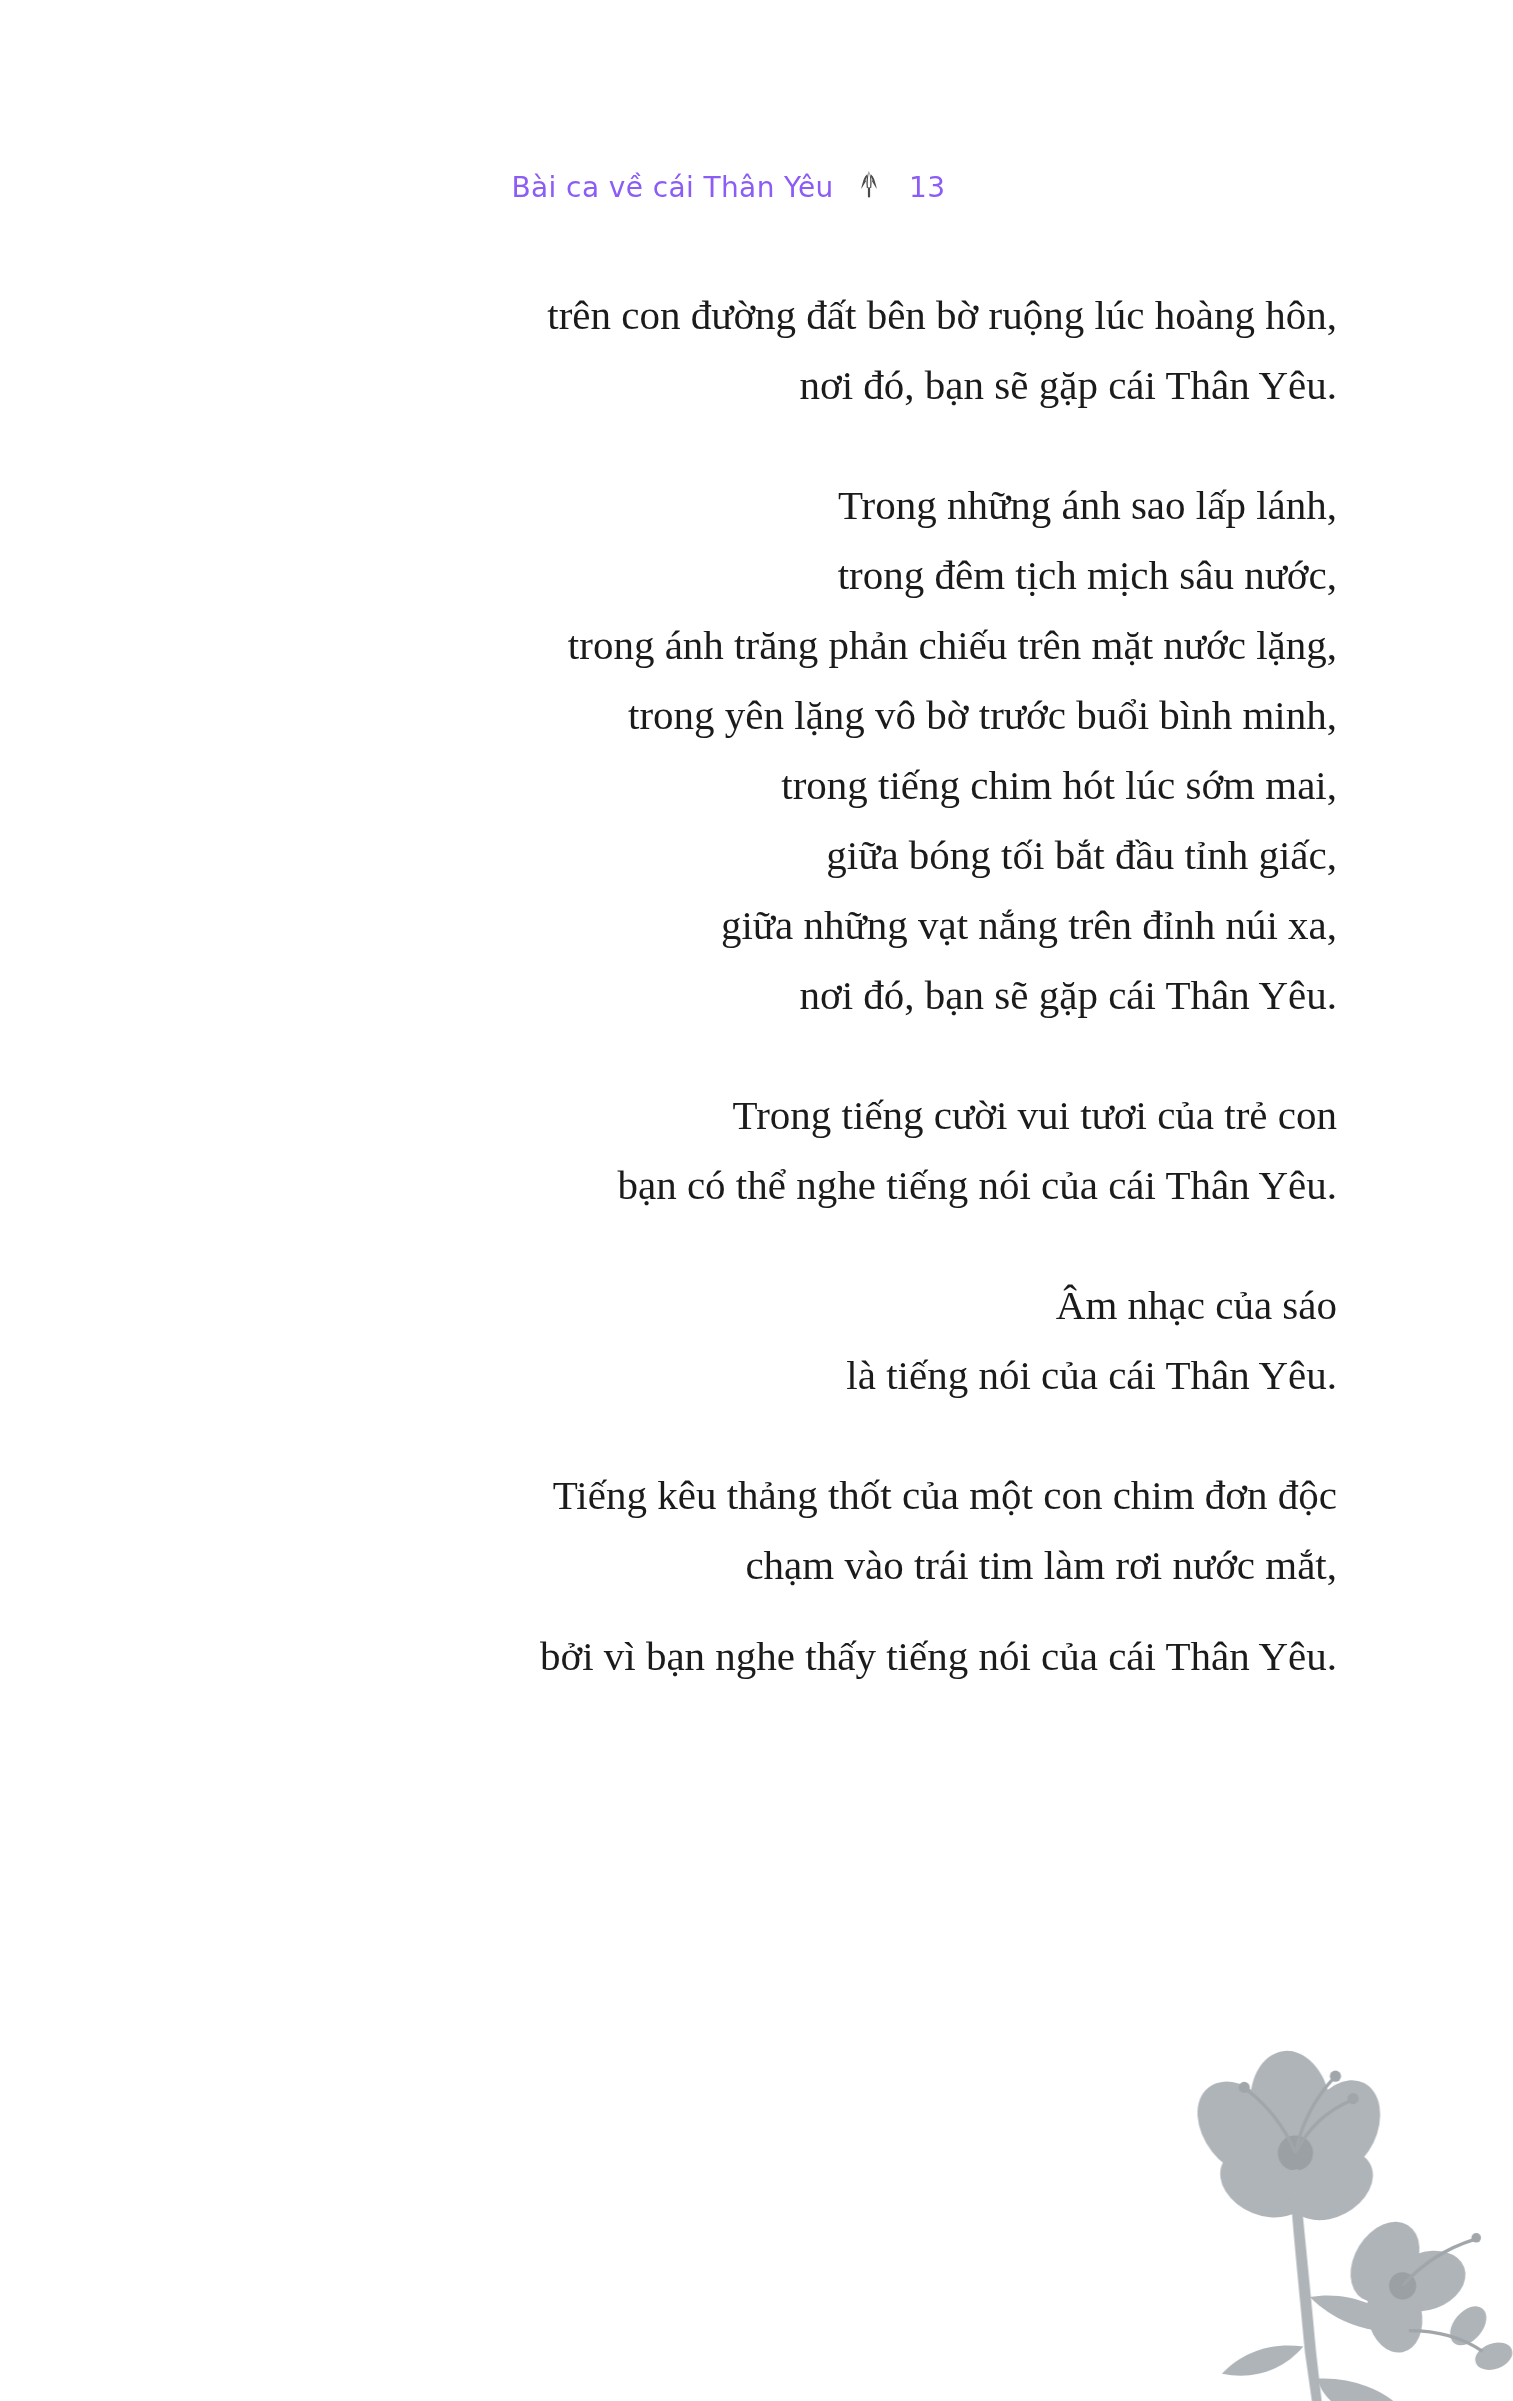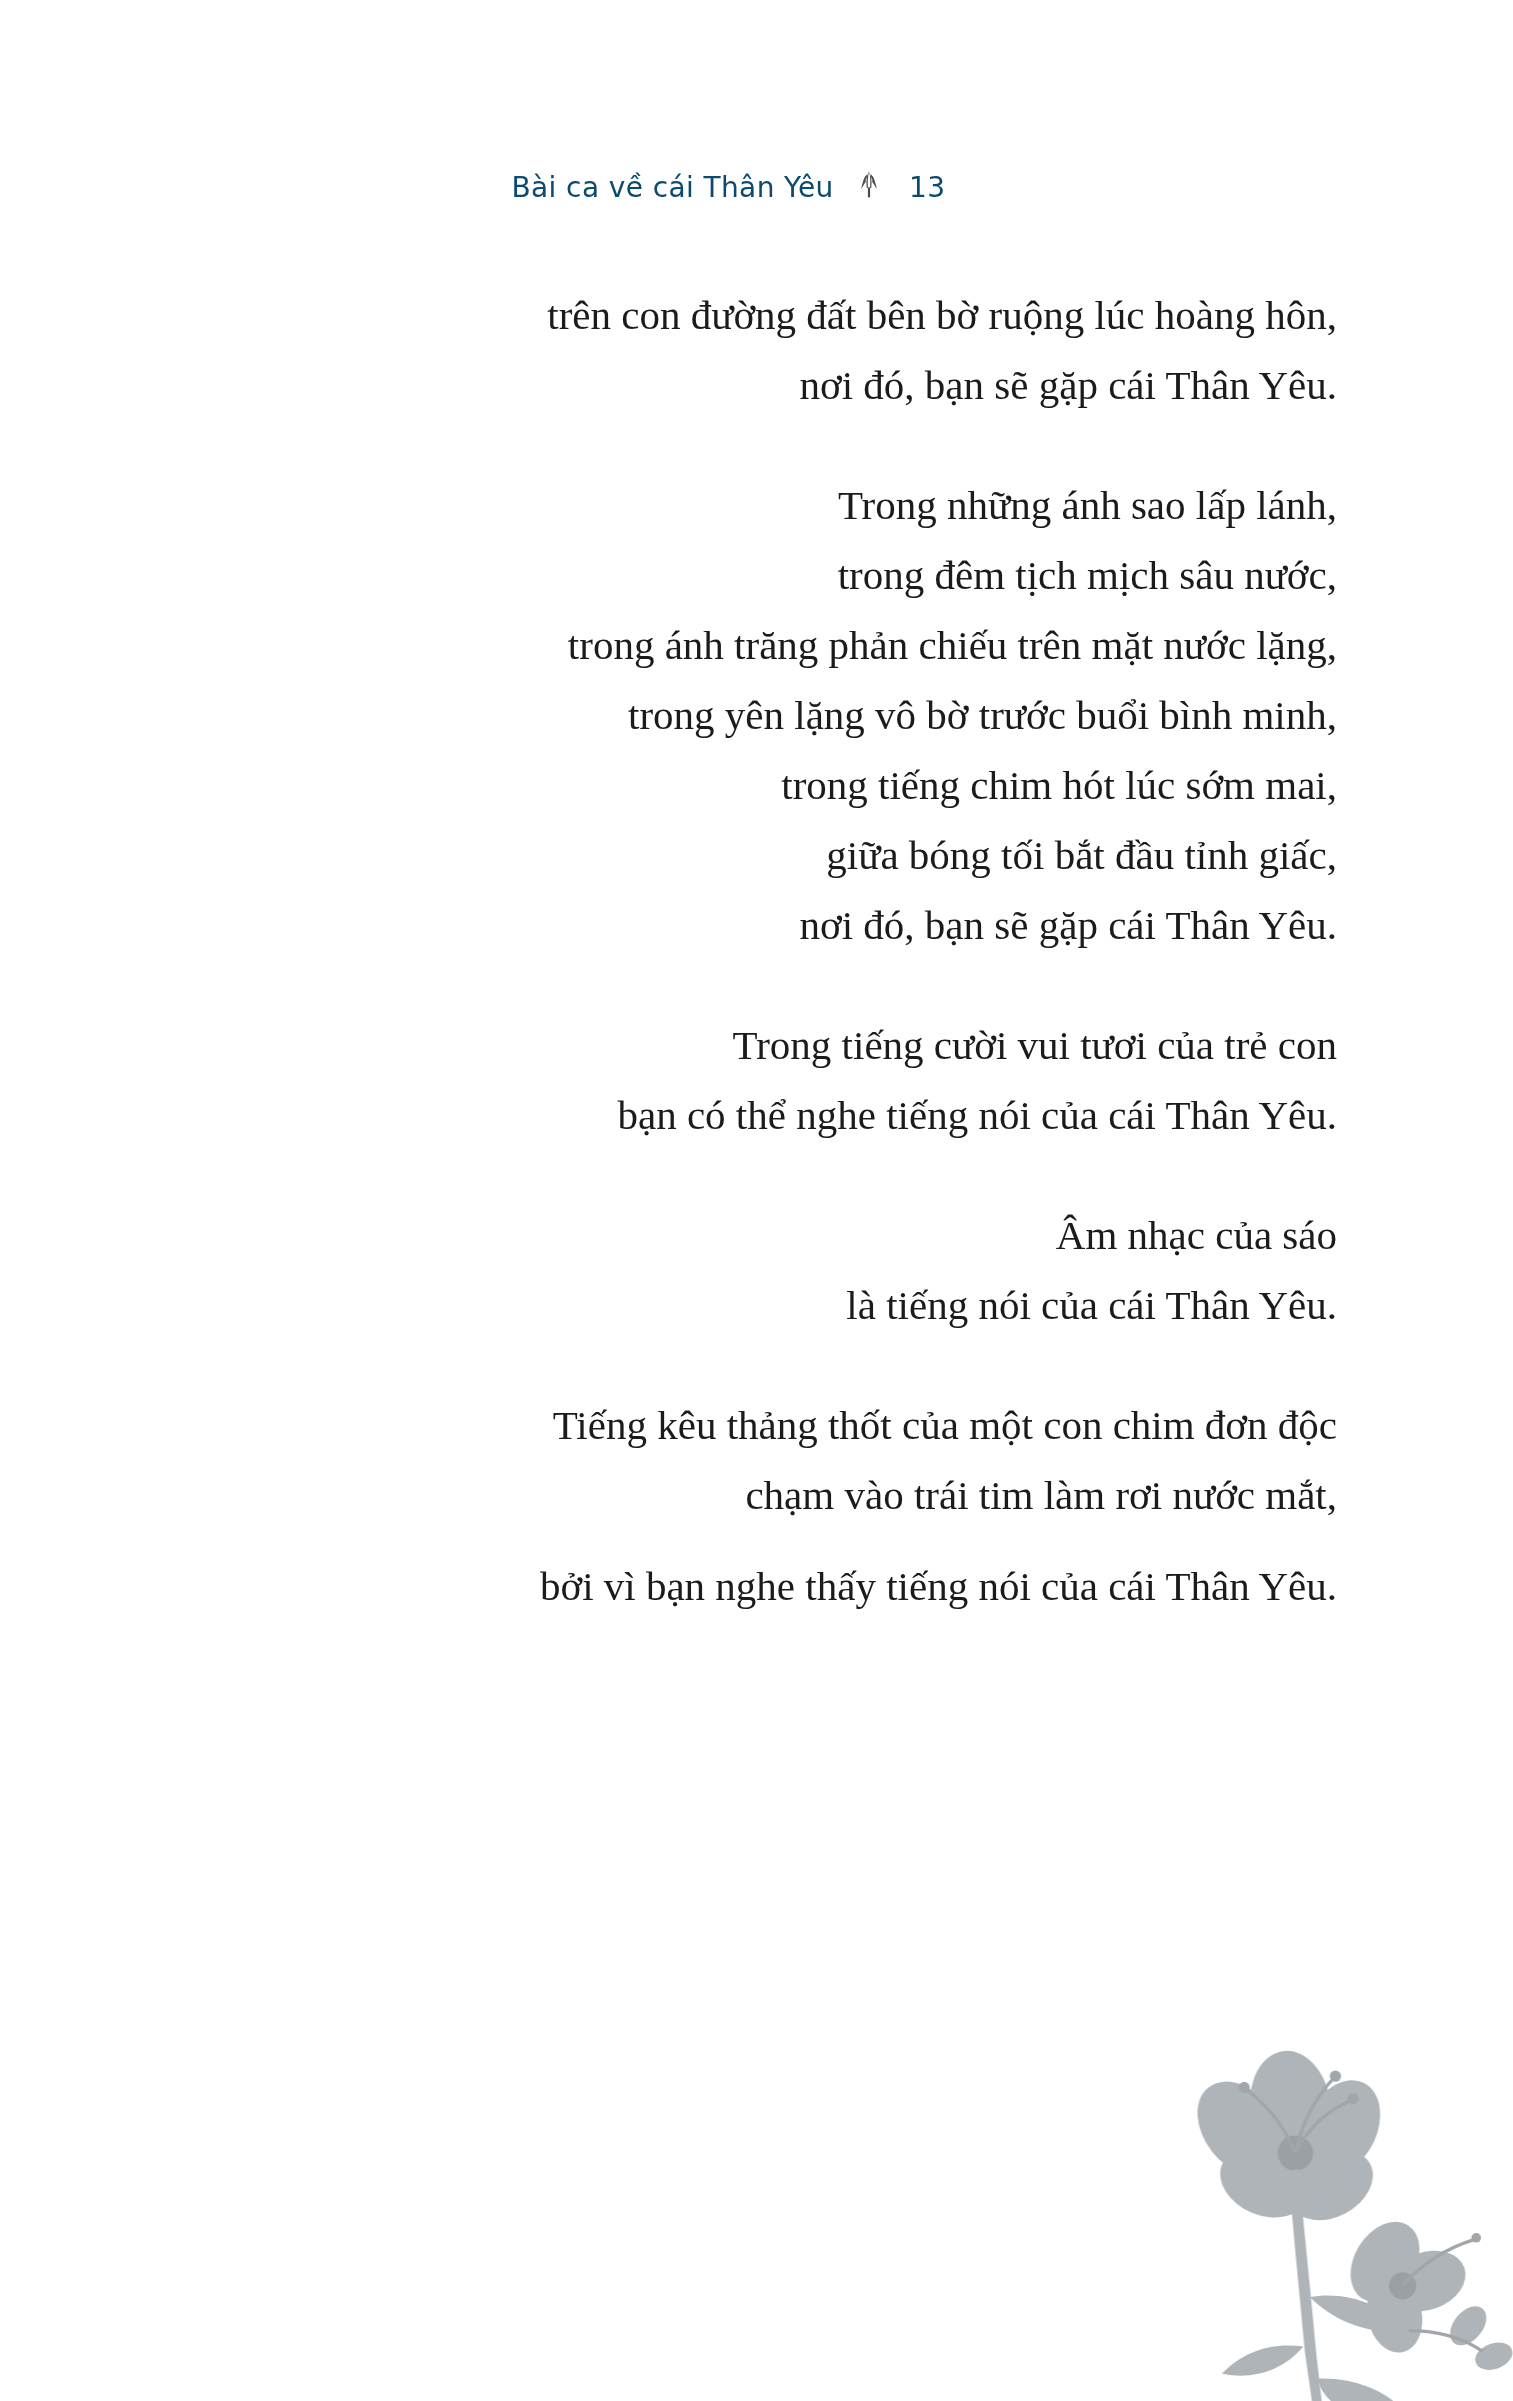--- a/index.html
+++ b/index.html
@@ -28,21 +28,21 @@
     position: absolute;
     top: 167px;
     left: 0;
     width: 1513px;
     text-align: center;
     padding-right: 56px;
     box-sizing: border-box;
     font-family: "DejaVu Sans", sans-serif;
     font-size: 28px;
     letter-spacing: 0.4px;
-    color: #0c4a6e;
+    color: #8b5cf6;
     white-space: nowrap;
   }
   .running-head .rh-title {
     font-family: "DejaVu Sans", sans-serif;
   }
   .running-head .rh-orn {
     display: inline-block;
     margin: 0 13px;
     position: relative;
     top: 2.4px;
@@ -118,20 +118,21 @@
       <div class="line">nơi đó, bạn sẽ gặp cái Thân Yêu.</div>
     </div>
 
     <div class="stanza">
       <div class="line">Trong những ánh sao lấp lánh,</div>
       <div class="line">trong đêm tịch mịch sâu nước,</div>
       <div class="line">trong ánh trăng phản chiếu trên mặt nước lặng,</div>
       <div class="line">trong yên lặng vô bờ trước buổi bình minh,</div>
       <div class="line">trong tiếng chim hót lúc sớm mai,</div>
       <div class="line">giữa bóng tối bắt đầu tỉnh giấc,</div>
+      <div class="line">giữa những vạt nắng trên đỉnh núi xa,</div>
       <div class="line">nơi đó, bạn sẽ gặp cái Thân Yêu.</div>
     </div>
 
 
     <div class="stanza">
       <div class="line">Trong tiếng cười vui tươi của trẻ con</div>
       <div class="line">bạn có thể nghe tiếng nói của cái Thân Yêu.</div>
     </div>
 
     <div class="stanza">

